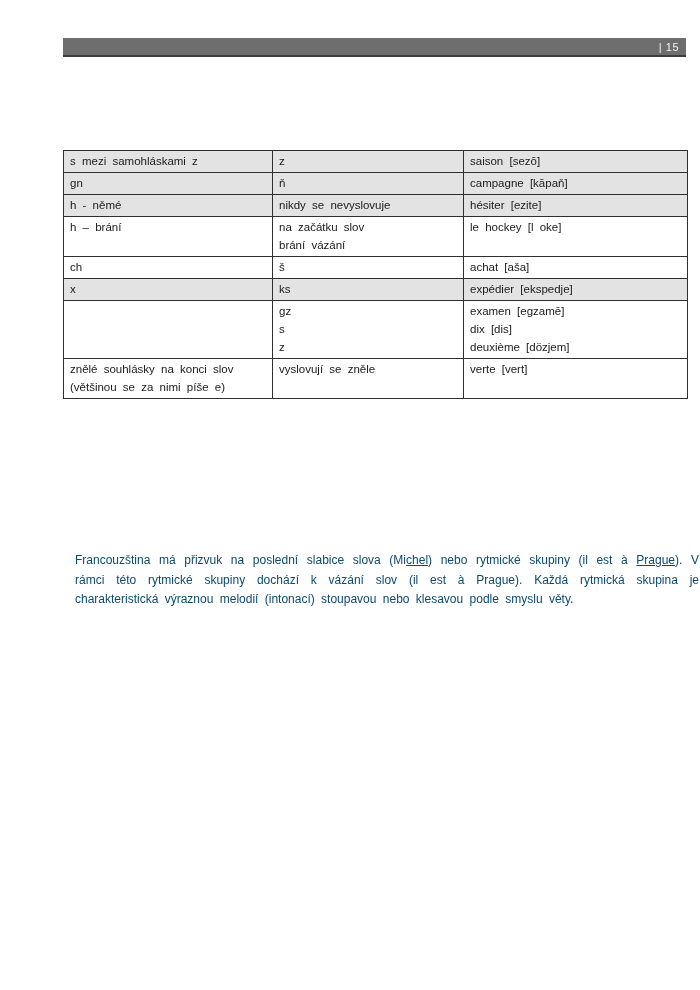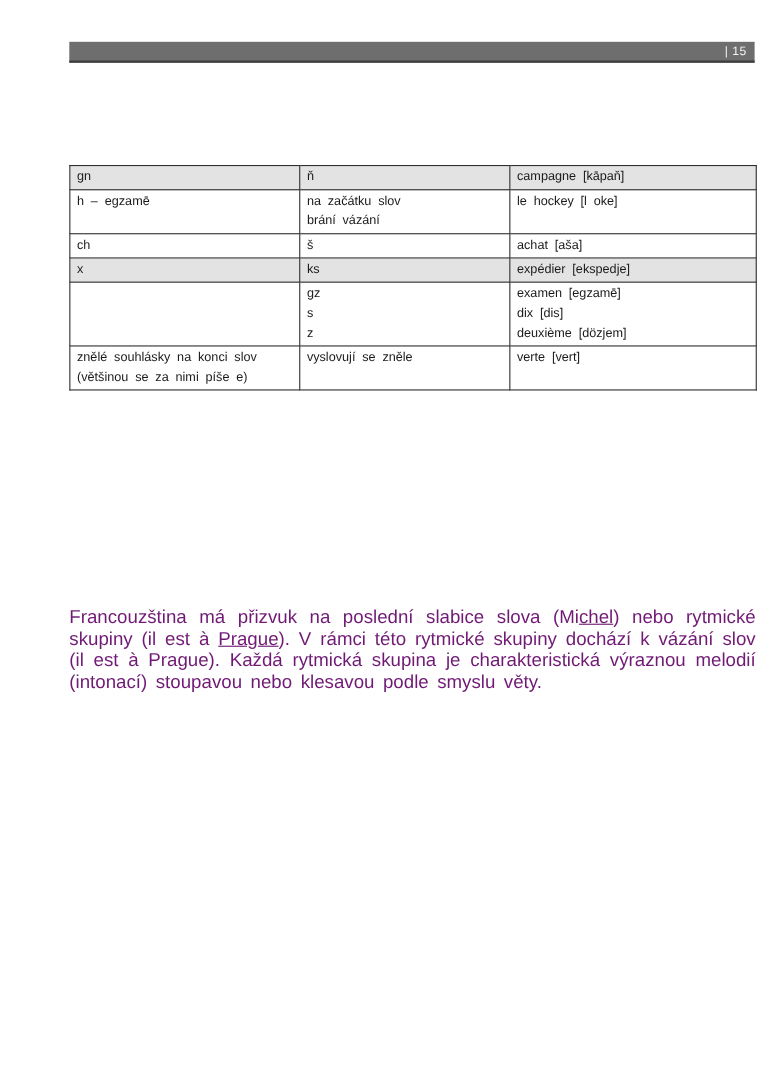--- a/index.html
+++ b/index.html
@@ -50,26 +50,26 @@
     color: #1a1a1a;
     word-spacing: 3px;
   }
   table.pron col.c1 { width: 209px; }
   table.pron col.c2 { width: 191px; }
   table.pron col.c3 { width: 224px; }
   tr.shaded { background: #e3e3e3; }
   .cell-line { min-height: 18px; }
   .paragraph {
     position: absolute;
-    left: 63px;
+    left: 75px;
     top: 551px;
     width: 624px;
-    font-size: 17px;
+    font-size: 12px;
     line-height: 19.5px;
-    color: #701a75;
+    color: #0c4a6e;
     text-align: justify;
     word-spacing: 3px;
     margin: 0;
   }
   .underline { text-decoration: underline; }
 </style>
 </head>
 <body>
 
 <div class="page">
@@ -80,32 +80,54 @@
 
   <table class="pron">
     <colgroup>
       <col class="c1">
       <col class="c2">
       <col class="c3">
     </colgroup>
     <tbody id="table-body">
         <tr class="shaded">
           <td>
+            <div class="cell-line">s mezi samohláskami z</div>
+          </td>
+          <td>
+            <div class="cell-line">z</div>
+          </td>
+          <td>
+            <div class="cell-line">saison [sezō]</div>
+          </td>
+        </tr>
+        <tr class="shaded">
+          <td>
             <div class="cell-line">gn</div>
           </td>
           <td>
             <div class="cell-line">ň</div>
           </td>
           <td>
             <div class="cell-line">campagne [kāpaň]</div>
           </td>
         </tr>
+        <tr class="shaded">
+          <td>
+            <div class="cell-line">h - němé</div>
+          </td>
+          <td>
+            <div class="cell-line">nikdy se nevyslovuje</div>
+          </td>
+          <td>
+            <div class="cell-line">hésiter [ezite]</div>
+          </td>
+        </tr>
         <tr>
           <td>
-            <div class="cell-line">h – egzamē</div>
+            <div class="cell-line">h – brání</div>
           </td>
           <td>
             <div class="cell-line">na začátku slov</div>
             <div class="cell-line">brání vázání</div>
           </td>
           <td>
             <div class="cell-line">le hockey [l oke]</div>
           </td>
         </tr>
         <tr>

